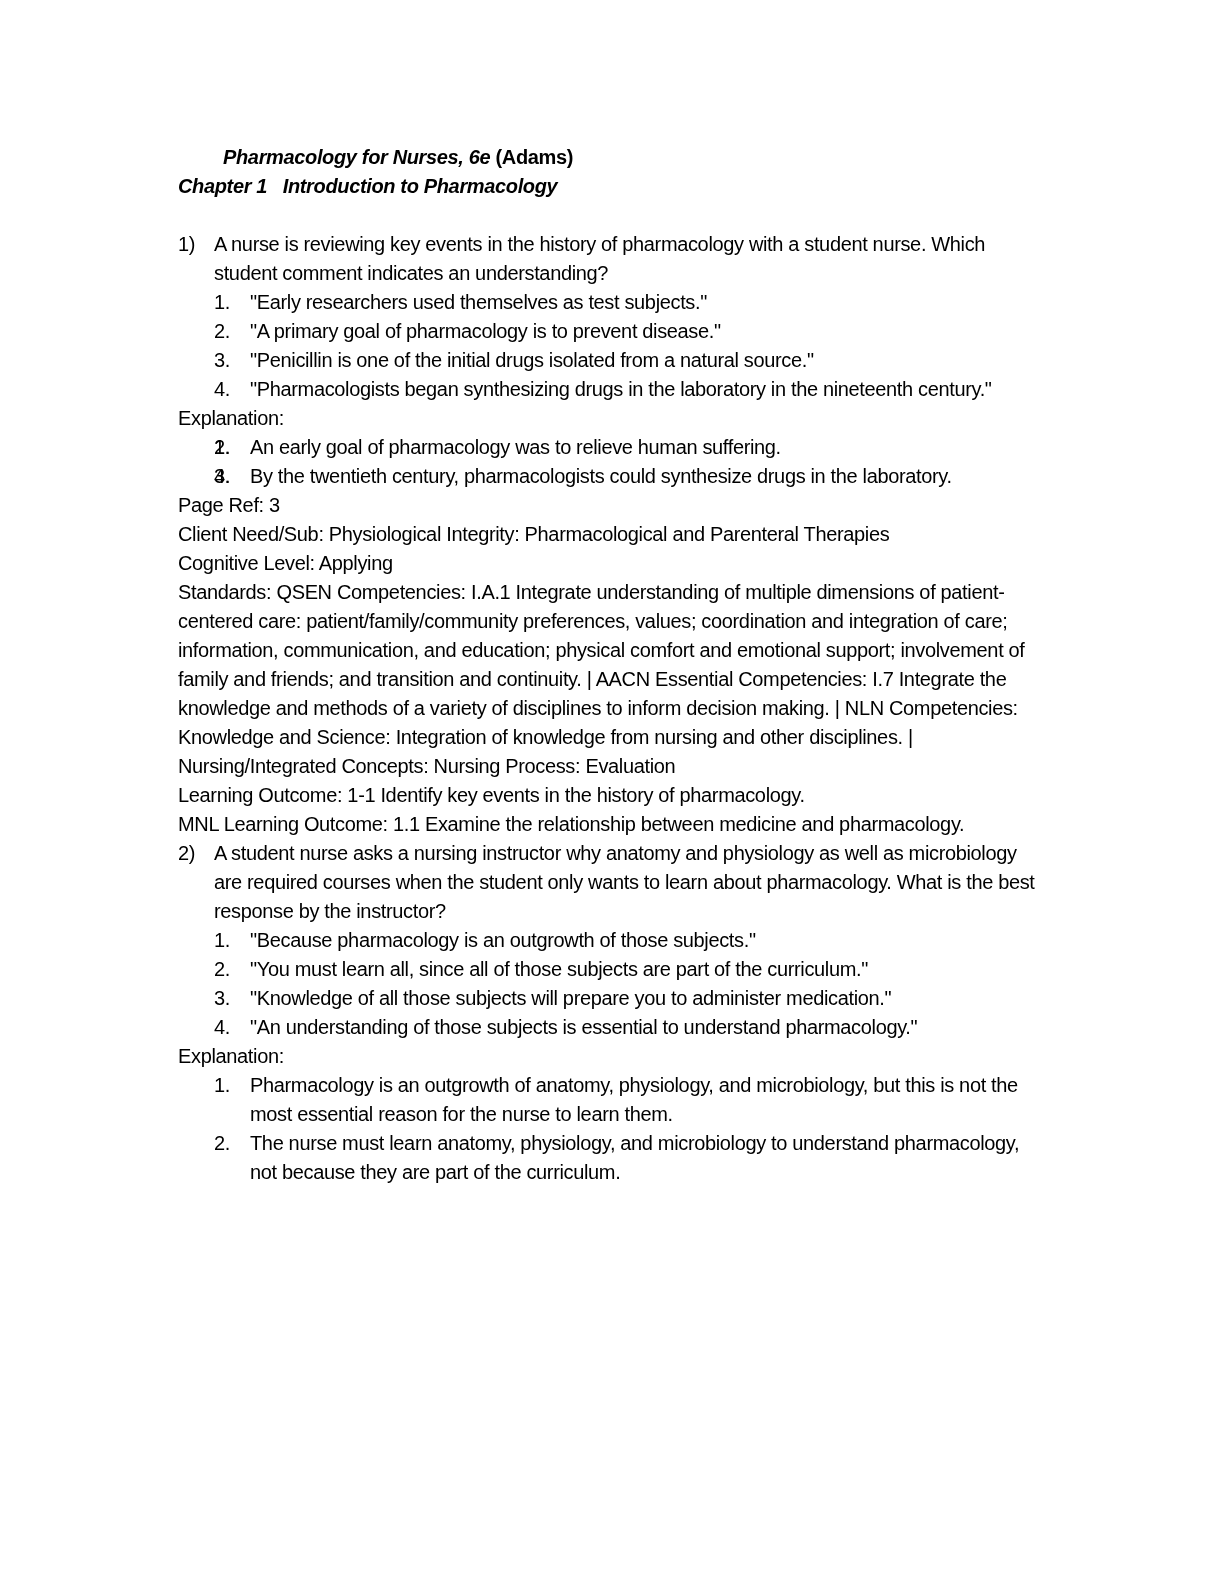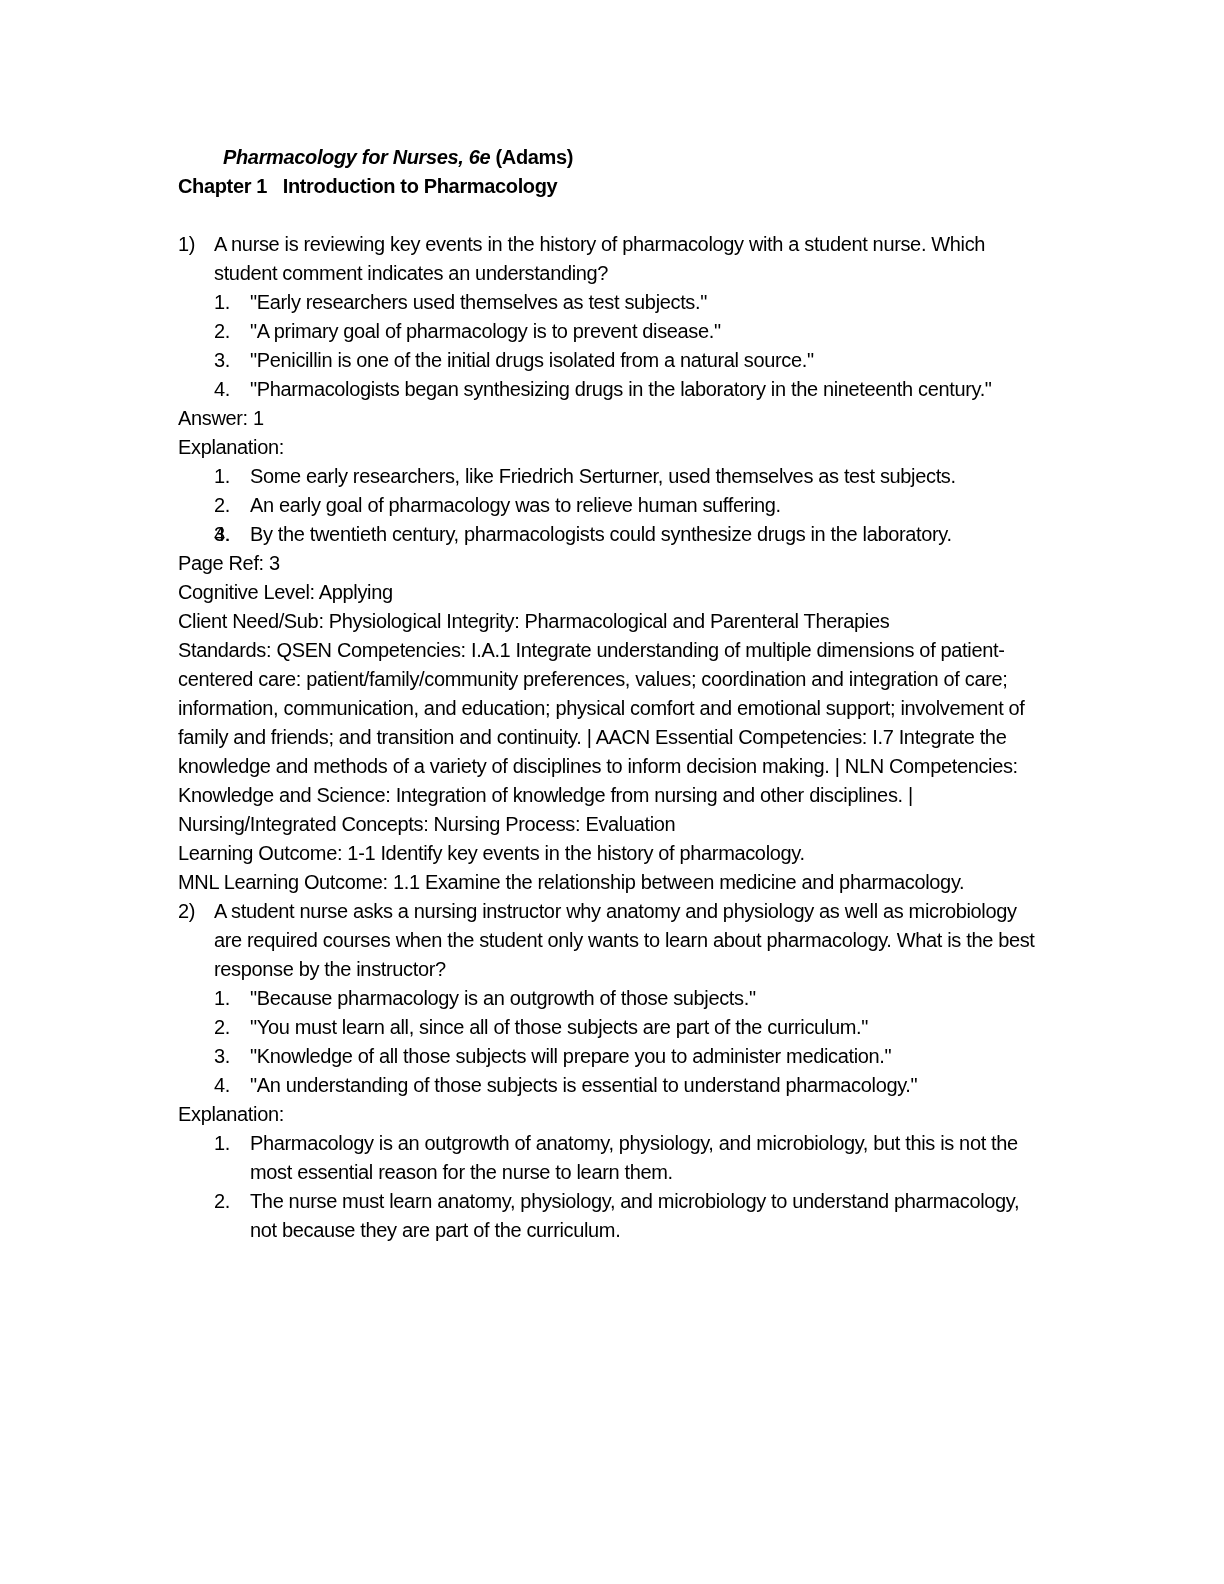--- a/index.html
+++ b/index.html
@@ -7,21 +7,21 @@
     width: 1224px; height: 1584px; position: relative; overflow: hidden;
     font-family: "Liberation Sans", "DejaVu Sans", sans-serif;
     color: #000000;
   }
   .page {
     position: absolute; left: 178px; top: 143px; width: 870px;
     font-size: 20px; line-height: 29px; letter-spacing: -0.35px;
   }
   .title-line { font-weight: bold; font-size: 20px; line-height: 29px; }
   .title-line i { font-weight: bold; margin-left: 45px; }
-  .chapter-line { font-weight: bold; white-space: pre; }
+  .chapter-line { font-weight: bold; white-space: pre; font-style: italic; }
   .spacer { height: 29px; }
   .question { position: relative; padding-left: 36px; }
   .question .qnum { position: absolute; left: 0; top: 0; }
   .opts { margin: 0; padding: 0; list-style: none; }
   .opt { position: relative; padding-left: 72px; }
   .opt .onum { position: absolute; left: 36px; top: 0; }
   .meta-line { }
 </style>
 </head>
 <body>
@@ -35,31 +35,30 @@
   <div class="question">
     <span class="qnum">1)</span>
     <span>A nurse is reviewing key events in the history of pharmacology with a student nurse. Which student comment indicates an understanding?</span>
   </div>
   <ul class="opts">
     <li class="opt"><span class="onum">1.</span><span>"Early researchers used themselves as test subjects."</span></li>
     <li class="opt"><span class="onum">2.</span><span>"A primary goal of pharmacology is to prevent disease."</span></li>
     <li class="opt"><span class="onum">3.</span><span>"Penicillin is one of the initial drugs isolated from a natural source."</span></li>
     <li class="opt"><span class="onum">4.</span><span>"Pharmacologists began synthesizing drugs in the laboratory in the nineteenth century."</span></li>
   </ul>
-  <div class="meta-line">Answer:  1</div>
   <div class="meta-line">Explanation:</div>
   <ul class="opts">
-    <li class="opt"><span class="onum">1.</span><span>Some early researchers, like Friedrich Serturner, used themselves as test subjects.</span></li>
+    <li class="opt"><span class="onum">1.</span></li>
     <li class="opt"><span class="onum">2.</span><span>An early goal of pharmacology was to relieve human suffering.</span></li>
     <li class="opt"><span class="onum">3.</span></li>
     <li class="opt"><span class="onum">4.</span><span>By the twentieth century, pharmacologists could synthesize drugs in the laboratory.</span></li>
   </ul>
   <div class="meta-line">Page Ref: 3</div>
+  <div class="meta-line">Client Need/Sub:  Physiological Integrity: Pharmacological and Parenteral Therapies</div>
   <div class="meta-line">Cognitive Level:  Applying</div>
-  <div class="meta-line">Client Need/Sub:  Physiological Integrity: Pharmacological and Parenteral Therapies</div>
   <div class="meta-line">Standards:  QSEN Competencies: I.A.1 Integrate understanding of multiple dimensions of patient-centered care: patient/family/community preferences, values; coordination and integration of care; information, communication, and education; physical comfort and emotional support; involvement of family and friends; and transition and continuity. | AACN Essential Competencies: I.7 Integrate the knowledge and methods of a variety of disciplines to inform decision making. | NLN Competencies: Knowledge and Science: Integration of knowledge from nursing and other disciplines. | Nursing/Integrated Concepts: Nursing Process: Evaluation</div>
   <div class="meta-line">Learning Outcome:  1-1 Identify key events in the history of pharmacology.</div>
   <div class="meta-line">MNL Learning Outcome:  1.1 Examine the relationship between medicine and pharmacology.</div>
 
   <div class="question">
     <span class="qnum">2)</span>
     <span>A student nurse asks a nursing instructor why anatomy and physiology as well as microbiology are required courses when the student only wants to learn about pharmacology. What is the best response by the instructor?</span>
   </div>
   <ul class="opts">
     <li class="opt"><span class="onum">1.</span><span>"Because pharmacology is an outgrowth of those subjects."</span></li>

